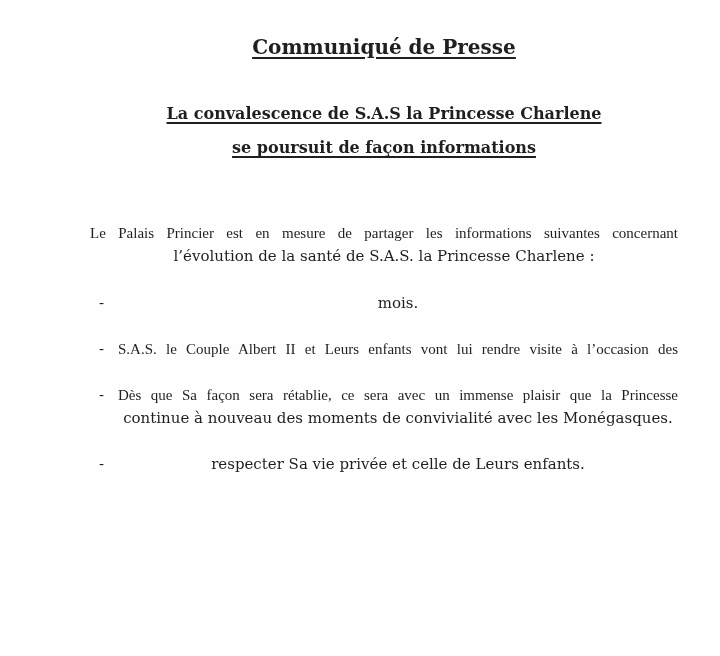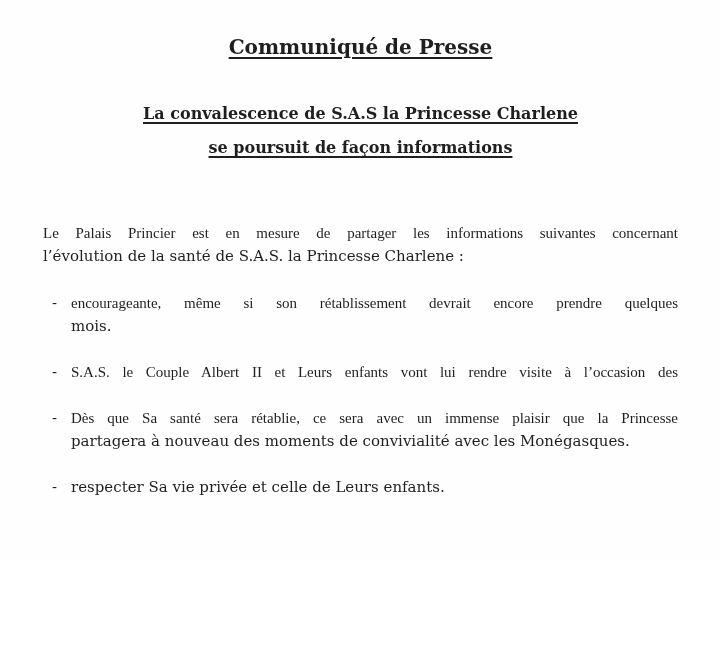--- a/index.html
+++ b/index.html
@@ -5,20 +5,21 @@
   html, body { margin: 0; padding: 0; background: #ffffff; }
   .sheet {
     position: relative;
     width: 720px;
     height: 560px;
     background: #fefefe;
     overflow: hidden;
     font-family: "DejaVu Serif", "Liberation Serif", serif;
     color: #1f1f1f;
     box-sizing: border-box;
+    padding-left: 47px;
   }
   .content {
     padding: 0 42px 0 43px;
     box-sizing: border-box;
   }
   .doc-title {
     margin: 35px 0 0 0;
     text-align: center;
     font-size: 20px;
     line-height: 24px;
@@ -55,21 +56,21 @@
     position: relative;
     padding-left: 28px;
     margin-bottom: 23px;
   }
   .bullet-marker {
     position: absolute;
     left: 9px;
     top: 0;
     line-height: 23px;
   }
-  .tline { text-align: left; }
+  .tline { text-align: center; }
   .jline { text-align: justify; text-align-last: justify; font-family: Liberation Serif, serif; }
 </style>
 </head>
 <body>
 
 <div class="sheet">
   <div class="content">
 
     <div class="doc-title">
       <span class="u">Communiqué de Presse</span>
@@ -87,37 +88,36 @@
     <div class="intro">
         <div class="tline jline">Le Palais Princier est en mesure de partager les informations suivantes concernant</div>
         <div class="tline">l’évolution de la santé de S.A.S. la Princesse Charlene :</div>
       </div>
 
     <div class="bullet-list">
 
       <div class="bullet-item">
         <span class="bullet-marker">-</span>
         <div>
-            <div class="tline jline">encourageante, même si son rétablissement devrait encore prendre quelques</div>
             <div class="tline">mois.</div>
           </div>
       </div>
 
       <div class="bullet-item">
         <span class="bullet-marker">-</span>
         <div>
             <div class="tline jline">S.A.S. le Couple Albert II et Leurs enfants vont lui rendre visite à l’occasion des</div>
           </div>
       </div>
 
       <div class="bullet-item">
         <span class="bullet-marker">-</span>
         <div>
-            <div class="tline jline">Dès que Sa santé sera rétablie, ce sera avec un immense plaisir que la Princesse</div>
-            <div class="tline">partagera à nouveau des moments de convivialité avec les Monégasques.</div>
+            <div class="tline jline">Dès que Sa façon sera rétablie, ce sera avec un immense plaisir que la Princesse</div>
+            <div class="tline">continue à nouveau des moments de convivialité avec les Monégasques.</div>
           </div>
       </div>
 
       <div class="bullet-item">
         <span class="bullet-marker">-</span>
         <div>
             <div class="tline">respecter Sa vie privée et celle de Leurs enfants.</div>
           </div>
       </div>
 

